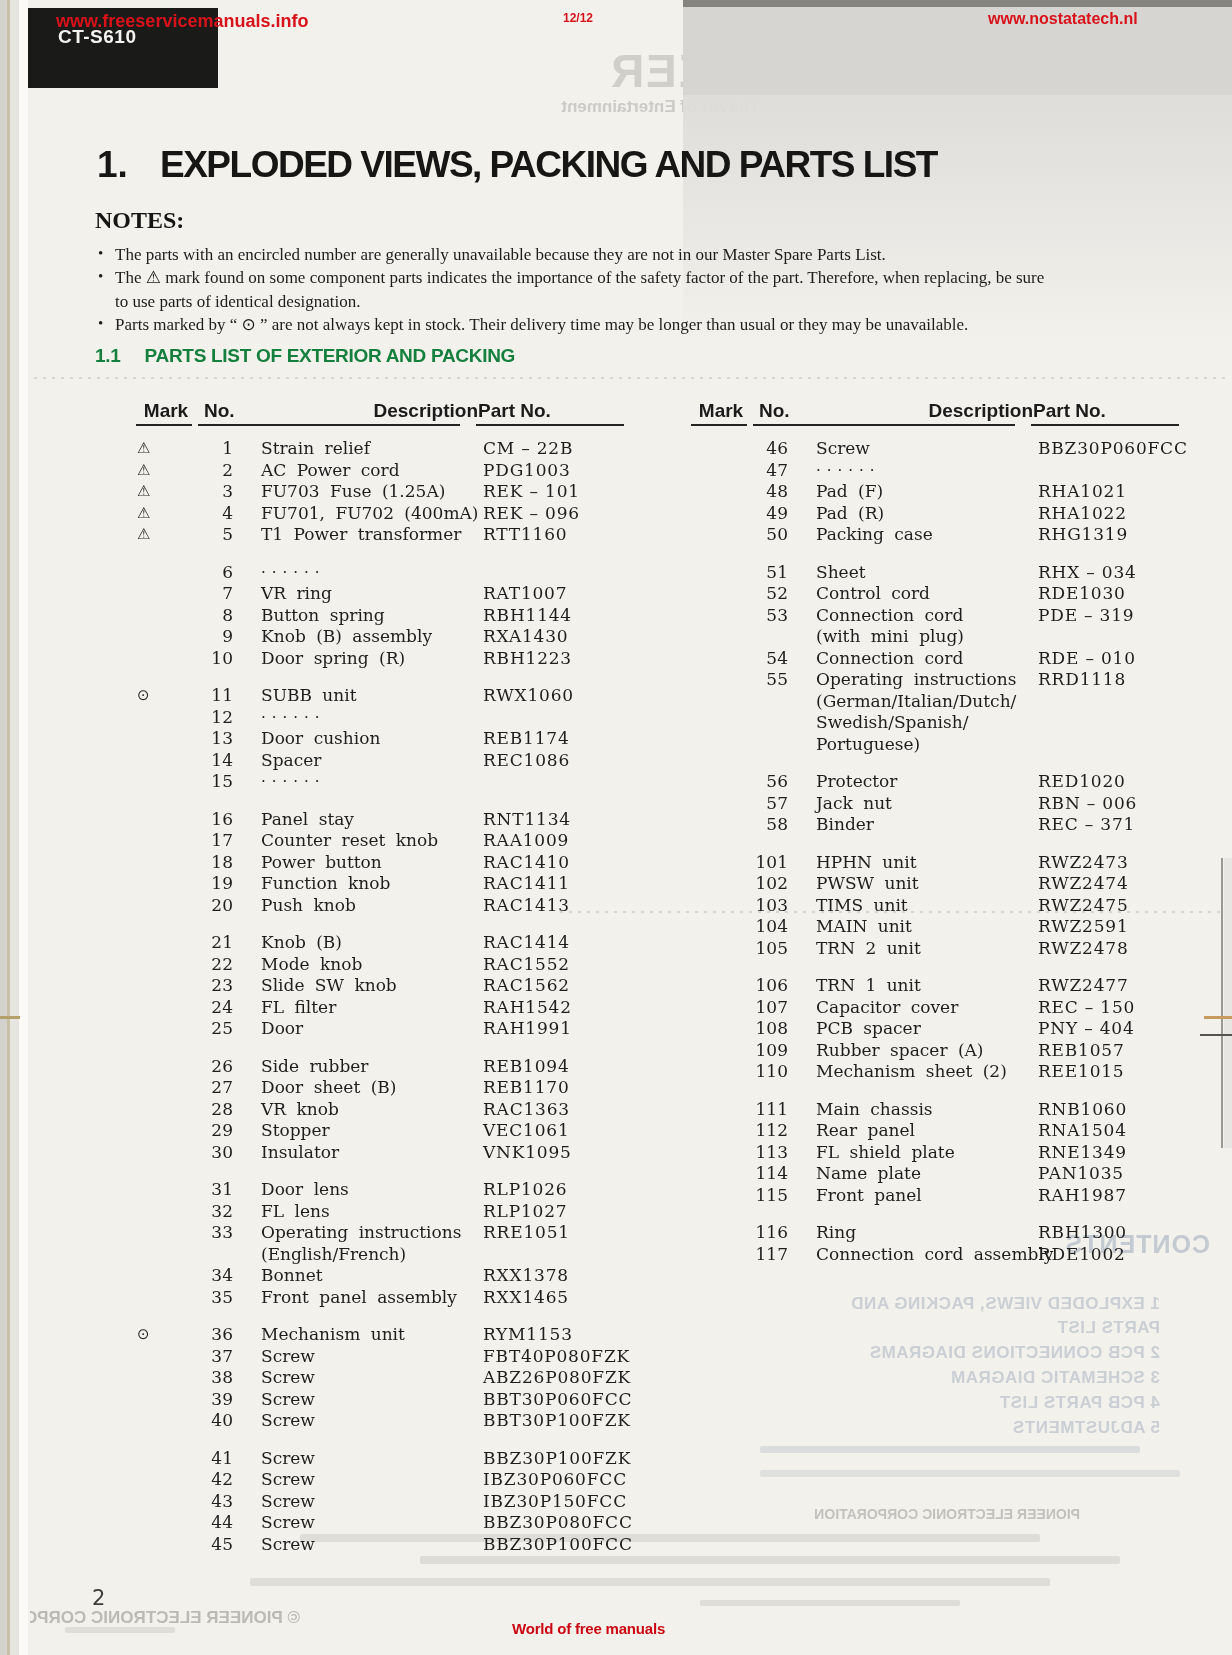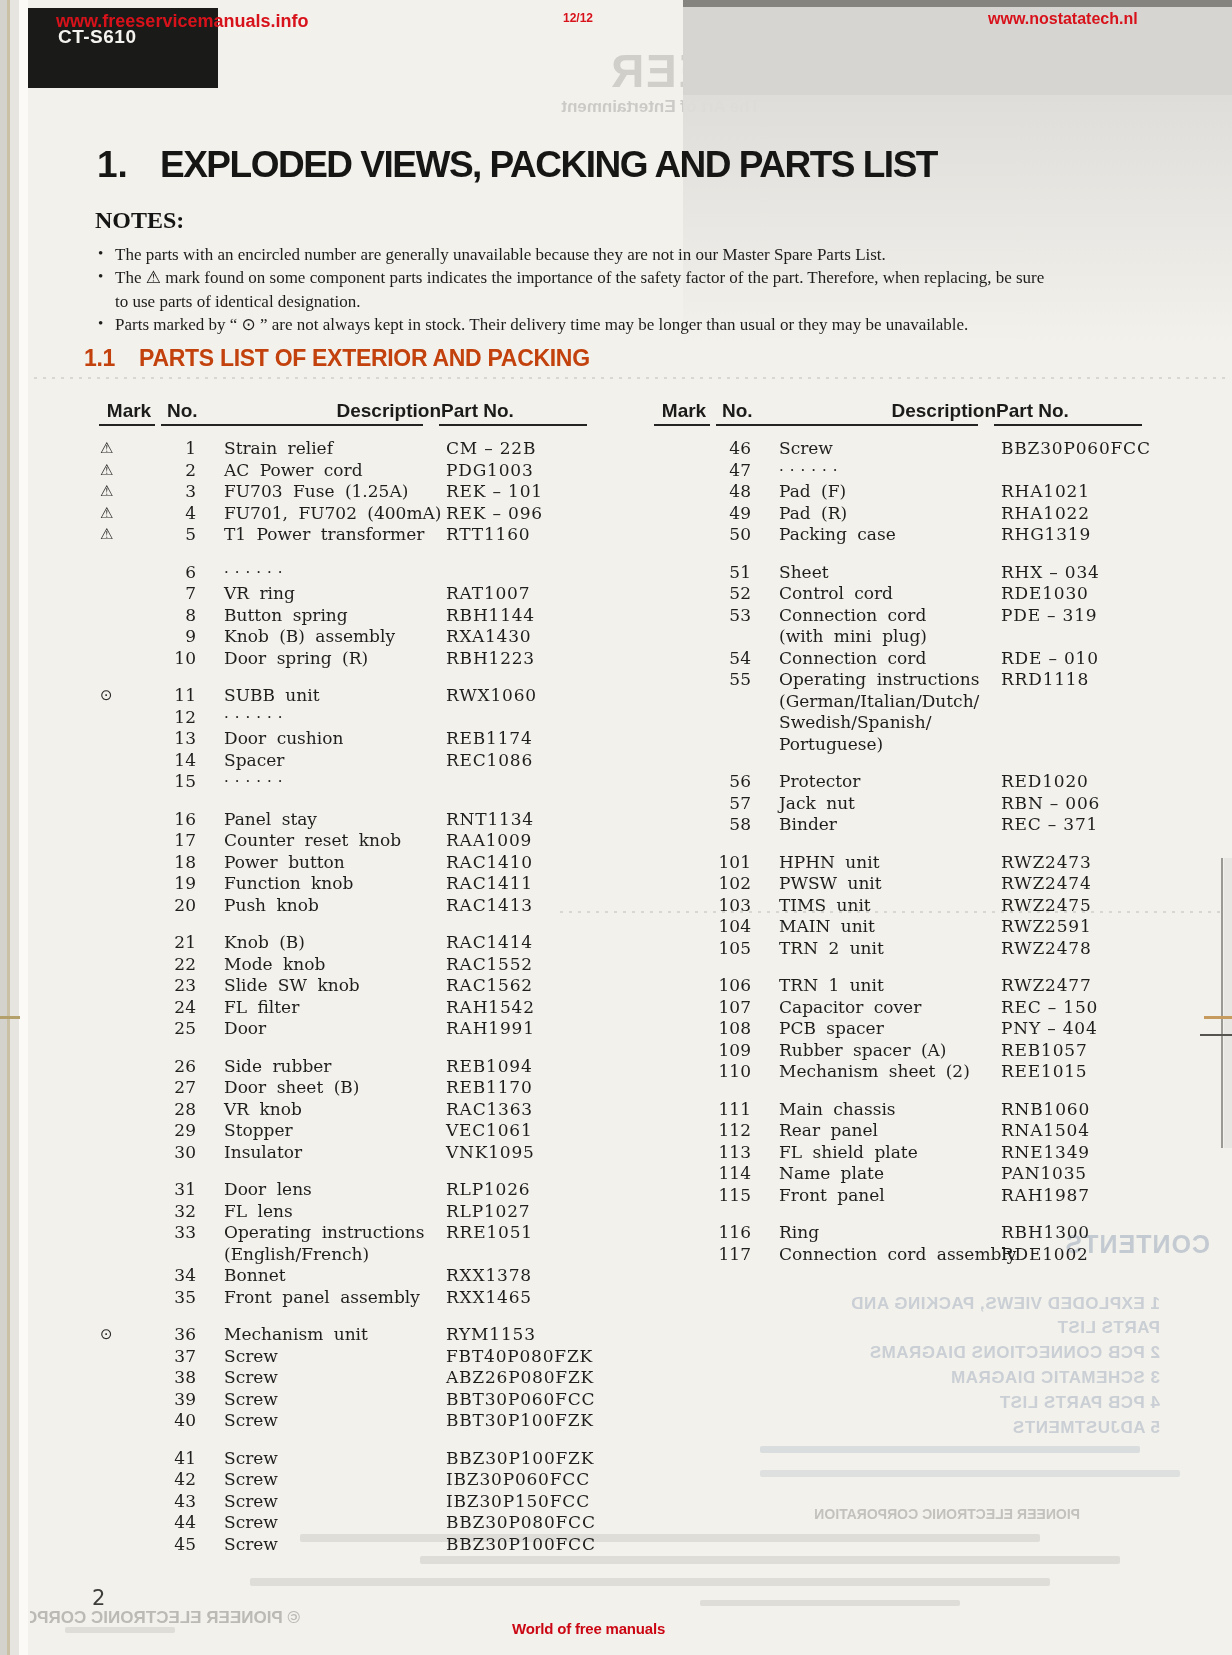--- a/index.html
+++ b/index.html
@@ -45,25 +45,25 @@
   .url-right{left:988px;top:10px;font-size:16px;}
 
   
   .content{position:absolute;inset:0;z-index:3;color:#1d1d1c;}
   .doc-title{position:absolute;left:97px;top:144px;font-size:37px;font-weight:bold;letter-spacing:-1.5px;white-space:nowrap;color:#161615;}
   .doc-title .t-num{display:inline-block;width:63px;letter-spacing:0;}
   .notes{position:absolute;left:95px;top:207px;width:1060px;font-family:"Liberation Serif", serif;}
   .notes-heading{font-size:24px;font-weight:bold;margin-bottom:9px;color:#151514;}
   .note-item{position:relative;padding-left:20px;line-height:23.4px;font-size:17px;color:#1d1d1c;}
   .note-item .bullet{position:absolute;left:3px;top:-1px;font-size:15px;}
-  .section-title{position:absolute;left:84px;top:345px;font-size:23px;font-weight:bold;letter-spacing:-.3px;white-space:nowrap;color:#c2410c;}
+  .section-title{position:absolute;left:95px;top:345px;font-size:19px;font-weight:bold;letter-spacing:-.3px;white-space:nowrap;color:#15803d;}
   .section-title .s-txt{margin-left:24px;}
 
   
-  .parts-col{position:absolute;top:400px;width:510px;}
+  .parts-col{position:absolute;top:400px;width:510px;margin-left:37px;}
   .col-head{position:relative;height:38px;font-size:19px;font-weight:bold;color:#1b1b1a;}
   .col-head .h-mark{position:absolute;left:6px;width:56px;text-align:center;}
   .col-head .h-no{position:absolute;left:72px;}
   .col-head .h-desc{position:absolute;left:124px;width:222px;text-align:right;}
   .col-head .h-part{position:absolute;left:346px;width:146px;}
   .col-head .u1{position:absolute;top:24px;left:4px;width:56px;height:2px;background:#242423;}
   .col-head .u2{position:absolute;top:24px;left:66px;width:262px;height:2px;background:#242423;}
   .col-head .u3{position:absolute;top:24px;left:344px;width:148px;height:2px;background:#242423;}
   .group{margin-bottom:16px;}
   .prow{display:flex;align-items:flex-start;line-height:21.5px;

